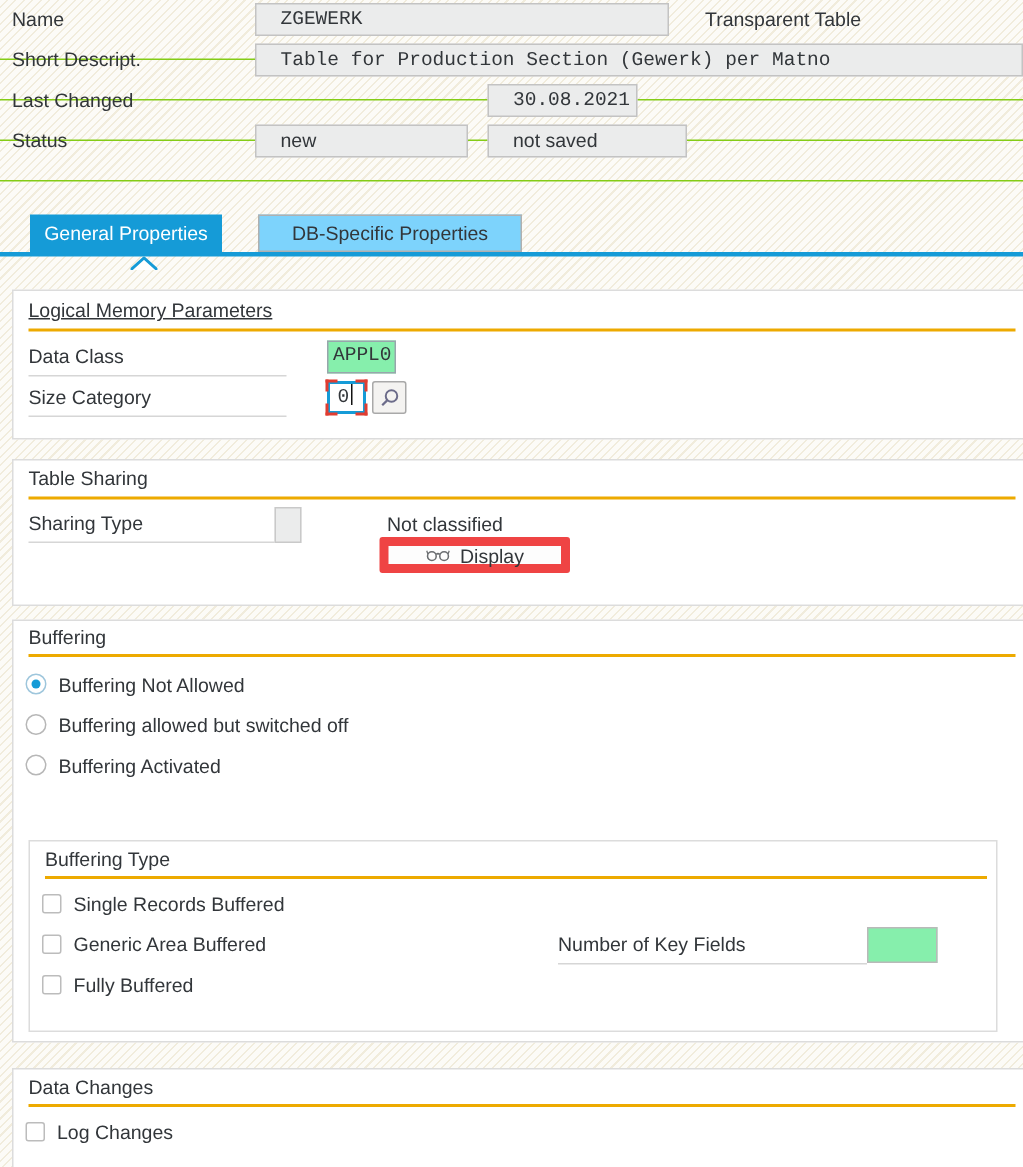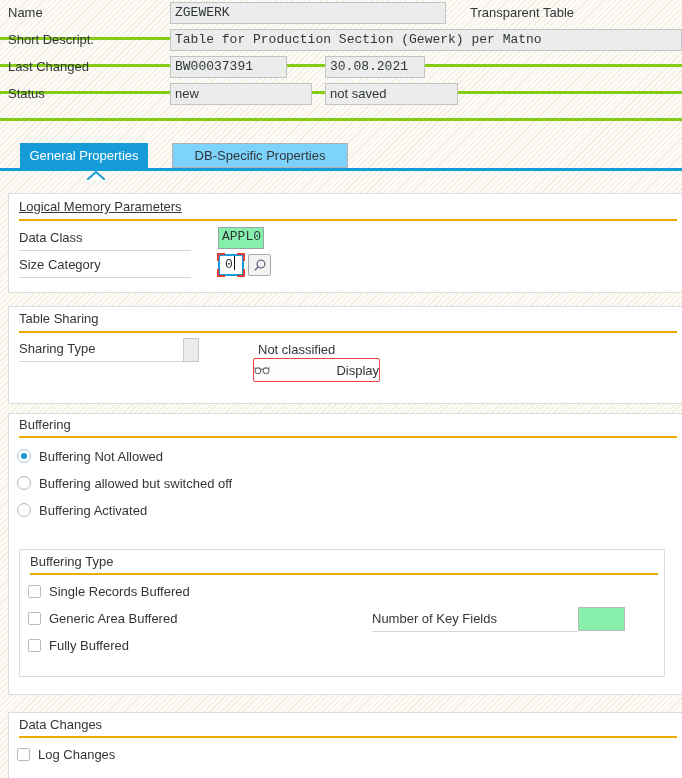--- a/index.html
+++ b/index.html
@@ -5,23 +5,23 @@
   html,body{margin:0;padding:0;}
   body{
     width:682px;height:778px;overflow:hidden;position:relative;
     font-family:"Liberation Sans",sans-serif;font-size:13px;color:#32363a;
     background:repeating-linear-gradient(135deg,#fcfbf7 0px,#fcfbf7 3px,#f1ecdc 3px,#f1ecdc 4px);
   }
   .abs{position:absolute;box-sizing:border-box;}
   .lbl{color:#32363a;white-space:nowrap;}
   .mono{font-family:"Liberation Mono","DejaVu Sans Mono",monospace;font-size:13px;}
   
-  .hrow{position:absolute;left:0;width:682px;height:40px;border-bottom:3px solid #84cc16;box-sizing:border-box;}
+  .hrow{position:absolute;left:0;width:682px;height:40px;border-bottom:1px solid #84cc16;box-sizing:border-box;}
   .ro-field{position:absolute;top:2px;height:22px;line-height:20px;background:#ebecec;
-    border:1px solid #c3c3c3;box-sizing:border-box;padding-left:4px;overflow:hidden;white-space:nowrap;}
+    border:1px solid #c3c3c3;box-sizing:border-box;padding-left:16px;overflow:hidden;white-space:nowrap;}
   .hlabel{position:absolute;left:8px;top:5px;}
   
   .tab{position:absolute;top:143px;height:25px;text-align:center;box-sizing:border-box;cursor:default;}
   .tab.active{background:#159bd7;color:#fff;line-height:25px;}
   .tab.inactive{background:#7dd3fc;color:#32363a;border:1px solid #b0b0b0;line-height:23px;}
   .tabbar{position:absolute;left:0;top:168px;width:682px;height:3px;background:#159bd7;}
   
   .grp{position:absolute;left:8px;width:676px;background:#ffffff;border:1px solid #dcdcdc;box-sizing:border-box;}
   .grp-title{position:absolute;left:10px;white-space:nowrap;}
   .grp-rule{position:absolute;left:10px;right:6px;height:2px;background:#edaa00;}
@@ -31,22 +31,22 @@
   .focus-field{position:absolute;height:22px;background:#fff;border:2px solid #159bd7;
     box-sizing:border-box;line-height:18px;padding-left:5px;}
   .fcorner{position:absolute;width:6px;height:6px;border:0 solid #e03c31;}
   .fc-tl{left:-3px;top:-3px;border-top-width:2px;border-left-width:2px;}
   .fc-tr{right:-3px;top:-3px;border-top-width:2px;border-right-width:2px;}
   .fc-bl{left:-3px;bottom:-3px;border-bottom-width:2px;border-left-width:2px;}
   .fc-br{right:-3px;bottom:-3px;border-bottom-width:2px;border-right-width:2px;}
   .caret{display:inline-block;width:1px;height:14px;background:#111;vertical-align:-2px;margin-left:1px;}
   .sq-btn{position:absolute;width:23px;height:22px;background:#f4f3f1;border:1px solid #a9a9a9;border-radius:2px;
     box-sizing:border-box;display:flex;align-items:center;justify-content:center;cursor:default;}
-  .btn{position:absolute;background:#fdfdfd;border:1px solid #ef4444;border-radius:2px;box-sizing:border-box;
-    display:flex;align-items:center;justify-content:space-between;gap:6px;cursor:default;color:#32363a;}
+  .btn{position:absolute;background:#fdfdfd;border:6px solid #ef4444;border-radius:2px;box-sizing:border-box;
+    display:flex;align-items:center;justify-content:center;gap:6px;cursor:default;color:#32363a;}
   
   .radio-row,.cb-row{position:absolute;left:8px;height:20px;white-space:nowrap;cursor:default;}
   .radio{position:absolute;left:0;top:2px;width:14px;height:14px;border-radius:50%;
     border:1px solid #9ec6dc;background:#fff;box-sizing:border-box;}
   .radio.sel::after{content:"";position:absolute;left:3px;top:3px;width:6px;height:6px;border-radius:50%;background:#159bd7;}
   .radio.unsel{border-color:#b7b7b7;}
   .cbx{position:absolute;left:0;top:2px;width:13px;height:13px;border:1px solid #bcbcbc;border-radius:2px;
     background:#fff;box-sizing:border-box;}
   .opt-label{position:absolute;left:22px;top:2px;}
   .cb-label{position:absolute;left:21px;top:1px;}
@@ -59,21 +59,20 @@
   <span class="hlabel lbl">Name</span>
   <div class="ro-field mono" style="left:170px;width:276px;">ZGEWERK</div>
   <span class="plain" style="left:470px;top:5px;">Transparent Table</span>
 </div>
 <div class="hrow" style="top:27px">
   <span class="hlabel lbl">Short Descript.</span>
   <div class="ro-field mono" style="left:170px;width:512px;">Table for Production Section (Gewerk) per Matno</div>
 </div>
 <div class="hrow" style="top:54px">
   <span class="hlabel lbl">Last Changed</span>
-  <div class="ro-field mono" style="left:170px;width:117px;">BW00037391</div>
   <div class="ro-field mono" style="left:325px;width:100px;">30.08.2021</div>
 </div>
 <div class="hrow" style="top:81px">
   <span class="hlabel lbl">Status</span>
   <div class="ro-field" style="left:325px;width:133px;">not saved</div>
   <div class="ro-field" style="left:170px;width:142px;">new</div>
 </div>
 
 <div class="tab active" style="left:20px;width:128px;">General Properties</div>
 <div class="tab inactive" style="left:172px;width:176px;">DB-Specific Properties</div>
@@ -134,21 +133,21 @@
   </div>
   <div class="radio-row" style="top:60px;">
     <span class="radio unsel"></span>
     <span class="opt-label">Buffering allowed but switched off</span>
   </div>
   <div class="radio-row" style="top:87px;">
     <span class="radio unsel"></span>
     <span class="opt-label">Buffering Activated</span>
   </div>
 
-  <div class="abs" style="left:10px;top:135px;width:646px;height:128px;background:#fff;border:1px solid #dcdcdc;">
+  <div class="abs" style="left:10px;top:146px;width:646px;height:128px;background:#fff;border:1px solid #dcdcdc;">
     <div class="grp-title" style="top:4px;">Buffering Type</div>
     <div class="grp-rule" style="top:23px;"></div>
 
     <div class="cb-row" style="top:33px;">
       <span class="cbx"></span>
       <span class="cb-label">Single Records Buffered</span>
     </div>
     <div class="cb-row" style="top:60px;">
       <span class="cbx"></span>
       <span class="cb-label">Generic Area Buffered</span>

